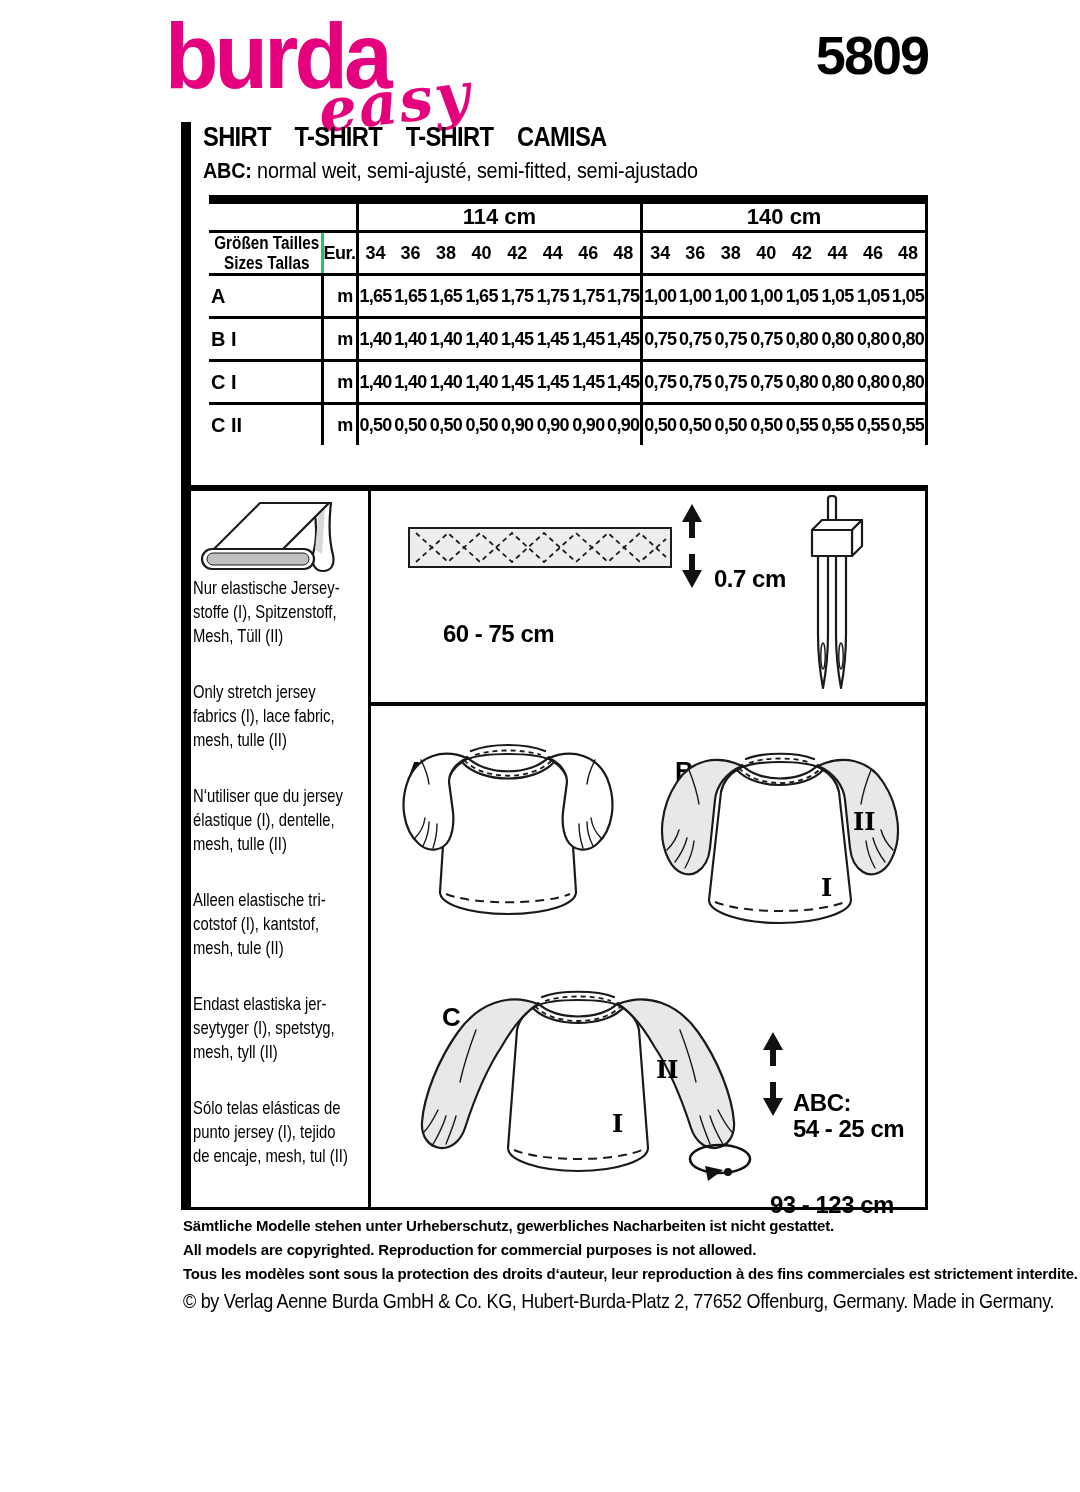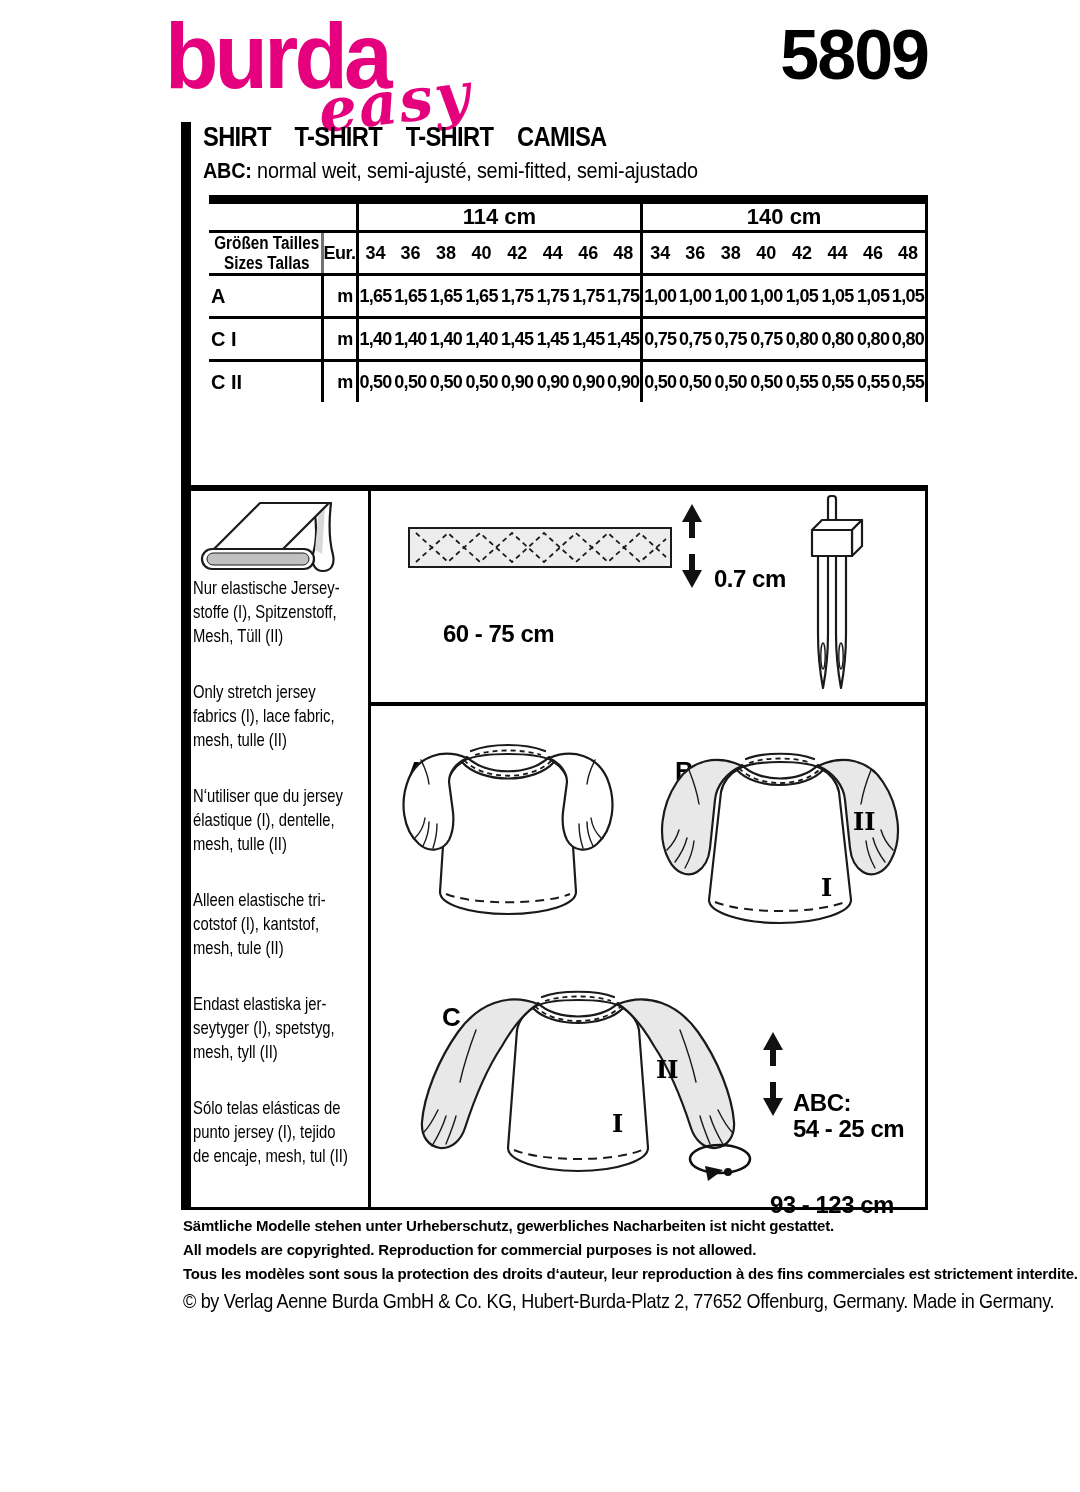--- a/index.html
+++ b/index.html
@@ -9,35 +9,35 @@
   .abs{position:absolute;}
   .b{font-weight:bold;}
   .condT{transform:scaleX(.88);transform-origin:0 0;white-space:nowrap;}
   .condS{transform:scaleX(.9);transform-origin:0 0;white-space:nowrap;}
   .cond85{transform:scaleX(.85);transform-origin:0 0;}
   
   #brand{left:165px;top:16px;font-size:92px;font-weight:bold;letter-spacing:-4px;
          color:var(--pink);line-height:80px;transform:scaleX(.95);transform-origin:0 0;}
   #brand-sub{left:318px;top:72px;font-family:"DejaVu Serif",serif;font-style:italic;font-weight:bold;
          font-size:60px;color:var(--pink);transform:rotate(-7deg);letter-spacing:2px;line-height:60px;}
-  #pattern-number{right:152px;top:20px;font-size:70px;font-weight:bold;letter-spacing:-2px;line-height:70px;}
+  #pattern-number{right:152px;top:20px;font-size:54px;font-weight:bold;letter-spacing:-2px;line-height:70px;}
   #left-bar{left:181px;top:122px;width:10px;height:1088px;background:#000;}
   #title-row{left:203px;top:122px;font-size:27px;font-weight:bold;letter-spacing:-.8px;}
   #title-row span{margin-right:27px;}
   #subtitle{left:203px;top:158px;font-size:22px;letter-spacing:-.2px;}
   
   #size-table{position:absolute;left:209px;top:195px;width:719px;border-collapse:collapse;
       table-layout:fixed;border-top:9px solid #000;border-right:3px solid #000;font-weight:bold;}
   #size-table td{padding:0;vertical-align:middle;}
   #size-table tr.h1 td{border-bottom:3px solid #000;height:26px;font-size:22px;text-align:center;margin-left:8px;}
   #size-table td.group{border-left:3px solid #000;}
   #size-table tr.h2 td{border-bottom:3px solid #000;height:40px;font-size:18px;text-align:center;}
   #size-table td.rowhead{text-align:left;}
   #size-table td.rowhead div{width:132px;font-size:18px;line-height:20px;white-space:pre-line;padding-left:2px;}
-  #size-table td.eur{border-left:3px solid #737373;font-size:18px;letter-spacing:-.5px;}
+  #size-table td.eur{border-left:3px solid #22c55e;font-size:18px;letter-spacing:-.5px;}
   #size-table td.gstart{border-left:3px solid #000;}
   #size-table tr.data td{border-bottom:3px solid #000;height:40px;font-size:18px;
       text-align:center;letter-spacing:-.7px;}
   #size-table tr.data:last-child td{border-bottom:none;}
   #size-table tr.data td.rlabel{text-align:left;font-size:20px;padding-left:2px;letter-spacing:0;}
   #size-table tr.data td.unit{border-left:3px solid #000;text-align:right;padding-right:3px;font-size:18px;}
   
   #lower-frame{left:181px;top:485px;width:747px;height:725px;box-sizing:border-box;
       border-top:6px solid #000;border-right:3px solid #000;border-bottom:3px solid #000;}
   #panel-divider{left:368px;top:485px;width:3px;height:725px;background:#000;}
@@ -145,20 +145,40 @@
           <td class="gstart">1,00</td>
           <td>1,00</td>
           <td>1,00</td>
           <td>1,00</td>
           <td>1,05</td>
           <td>1,05</td>
           <td>1,05</td>
           <td>1,05</td>
         </tr>
         <tr class="data">
+          <td class="rlabel">B I</td>
+          <td class="unit">m</td>
+          <td class="gstart">1,40</td>
+          <td>1,40</td>
+          <td>1,40</td>
+          <td>1,40</td>
+          <td>1,45</td>
+          <td>1,45</td>
+          <td>1,45</td>
+          <td>1,45</td>
+          <td class="gstart">0,75</td>
+          <td>0,75</td>
+          <td>0,75</td>
+          <td>0,75</td>
+          <td>0,80</td>
+          <td>0,80</td>
+          <td>0,80</td>
+          <td>0,80</td>
+        </tr>
+        <tr class="data">
           <td class="rlabel">C I</td>
           <td class="unit">m</td>
           <td class="gstart">1,40</td>
           <td>1,40</td>
           <td>1,40</td>
           <td>1,40</td>
           <td>1,45</td>
           <td>1,45</td>
           <td>1,45</td>
           <td>1,45</td>

